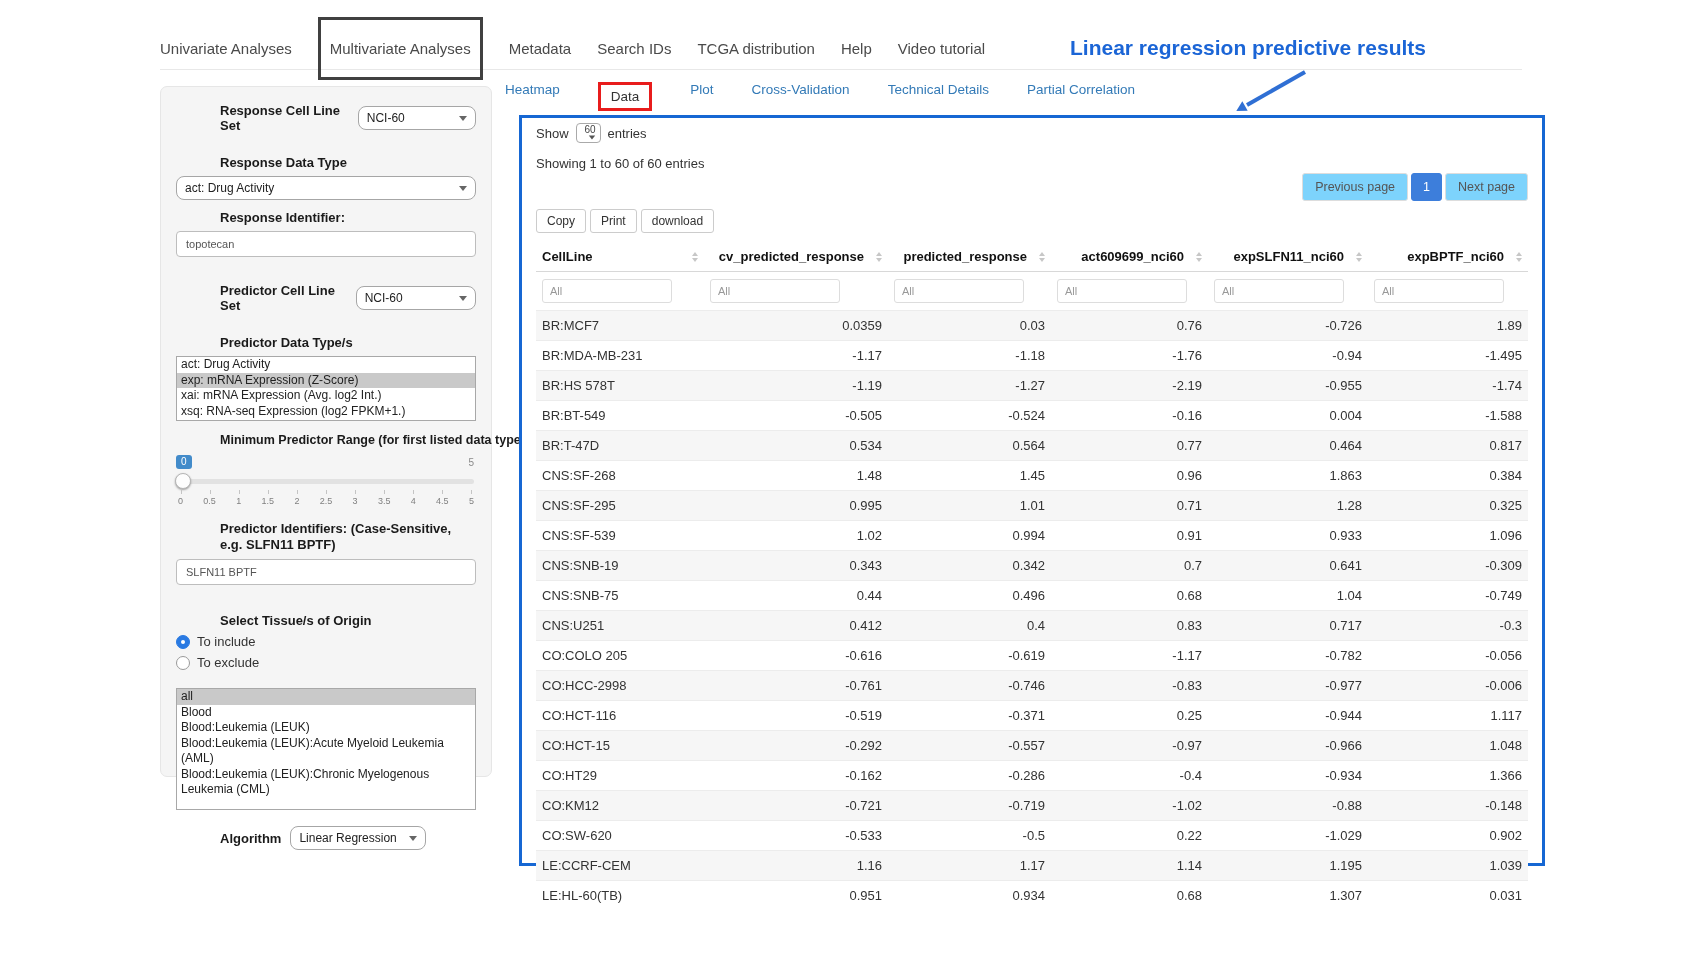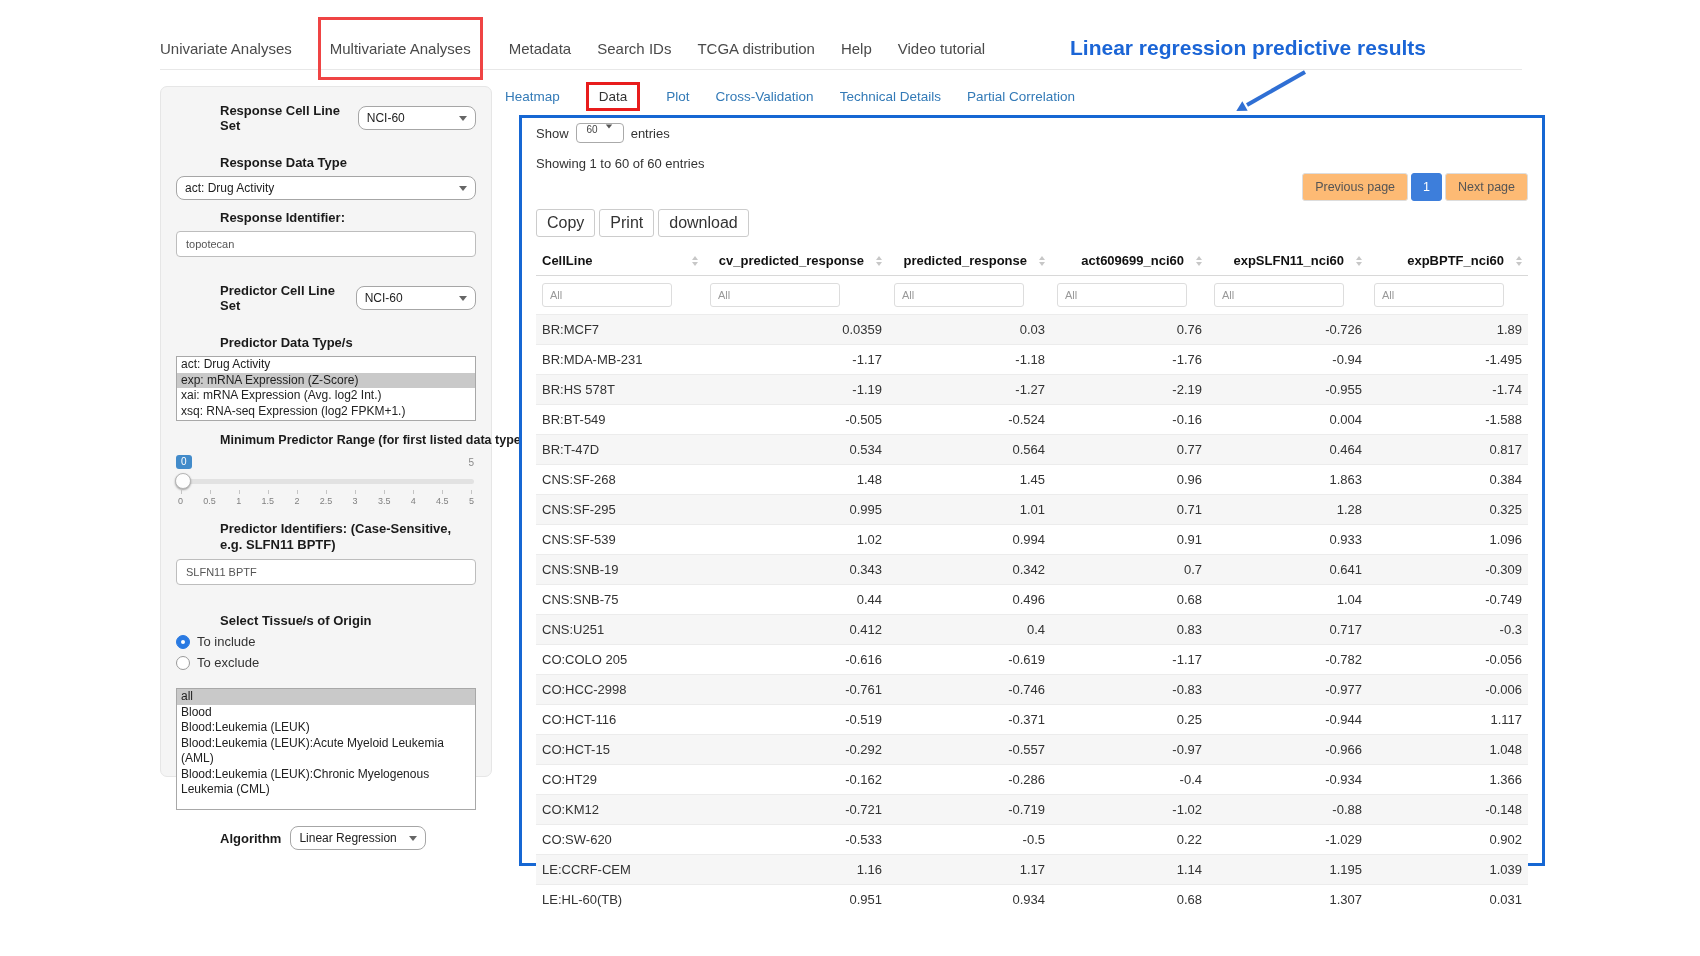--- a/index.html
+++ b/index.html
@@ -3,21 +3,21 @@
 <meta charset="utf-8">
 <style>
   * { margin:0; padding:0; box-sizing:border-box; }
   html,body { width:1700px; height:956px; background:#fff; font-family:"Liberation Sans", sans-serif; color:#333; }
   body { position:relative; overflow:hidden; }
 
   
   .top-nav { position:absolute; left:160px; top:28px; width:1362px; height:42px;
              display:flex; align-items:center; gap:26px; border-bottom:1px solid #e8e8e8; }
   .nav-item { font-size:15px; color:#4a4a4a; cursor:pointer; white-space:nowrap; }
-  .nav-item.red-box { border:3px solid #ef4444; padding:20px 9px; }
+  .nav-item.red-box { border:3px solid #404040; padding:20px 9px; }
 
   .annot-title { position:absolute; left:1070px; top:36px; font-size:21px; font-weight:bold; color:#1b65d6; }
   .annot-arrow { position:absolute; left:1225px; top:68px; }
 
   
   .sidebar { position:absolute; left:160px; top:86px; width:332px; height:691px;
              background:#f5f5f5; border:1px solid #e6e6e6; border-radius:7px; padding:12px 15px; }
   .lbl { font-size:13px; font-weight:bold; color:#1a1a1a; display:block;margin-left:44px; }
   .nowrap { white-space:nowrap; }
   .inline-row { display:flex; align-items:center; gap:9px; }
@@ -45,39 +45,39 @@
   .slider-tick { font-size:9px; color:#808080; position:relative; padding-top:7px; }
   .slider-tick::before { content:""; position:absolute; top:1px; left:50%; width:1px; height:4px; background:#c4c4c4; }
 
   
   .radio-row { display:flex; align-items:center; gap:7px; margin-top:6px; font-size:13px; color:#333; cursor:pointer; }
   .radio-circle { width:14px; height:14px; border-radius:50%; border:1px solid #9a9a9a; background:#fff; position:relative; flex:none; }
   .radio-circle.checked { background:#2a7ae2; border-color:#2a7ae2; }
   .radio-circle.checked::after { content:""; position:absolute; left:4px; top:4px; width:4px; height:4px; background:#fff; border-radius:50%; }
 
   
-  .tabs { position:absolute; left:505px; top:82px; display:flex; align-items:center; gap:26px; }
+  .tabs { position:absolute; left:505px; top:82px; display:flex; gap:38px; }
   .tab { font-size:13.5px; color:#337ab7; cursor:pointer; white-space:nowrap; }
   .tab.active { color:#333; }
   .tab.red-box { border:3px solid #e81c1c; padding:4px 10px; }
 
   
   .data-panel { position:absolute; left:497px; top:115px; width:1026px; height:751px;
                 border:3px solid #1667d3; background:#fff; padding:5px 14px 0;margin-left:22px; }
   .show-row { display:flex; align-items:center; gap:7px; font-size:13px; color:#333; }
-  .mini-select { height:20px; border:1px solid #aaa; border-radius:4px; font-size:10px; padding:0 10px;
-                 display:inline-flex; align-items:flex-start; background:#fff; color:#444; cursor:pointer; }
+  .mini-select { height:20px; border:1px solid #aaa; border-radius:4px; font-size:10px; padding:0 4px;
+                 display:inline-flex; align-items:flex-end; background:#fff; color:#444; cursor:pointer;flex-direction:column; }
   .mini-select .select-caret { border-top-color:#555; margin-left:7px; transform:scale(.8); }
   .showing-line { margin-top:13px; font-size:13px; color:#333; }
   .pagination-row { display:flex; justify-content:flex-end; gap:3px; margin-top:2px; }
-  .page-btn { border:1px solid #ddd; background:#fdba74; color:#555; font-size:12.5px; padding:6px 12px;
+  .page-btn { border:1px solid #ddd; background:#7dd3fc; color:#555; font-size:12.5px; padding:6px 12px;
               border-radius:3px; cursor:pointer; font-family:"Liberation Sans", sans-serif; }
   .page-btn.current { background:#3d7edb; border-color:#3d7edb; color:#fff; padding:6px 11px; }
   .export-row { display:flex; gap:4px; margin-top:8px; }
-  .export-btn { border:1px solid #ccc; background:#fff; border-radius:3px; font-size:16px; color:#333;
+  .export-btn { border:1px solid #ccc; background:#fff; border-radius:3px; font-size:12px; color:#333;
                 padding:4px 10px; cursor:pointer; font-family:"Liberation Sans", sans-serif; }
 
   table.data-table { width:100%; border-collapse:collapse; margin-top:8px; font-size:13px; table-layout:fixed; }
   .data-table th { font-weight:bold; color:#111; padding:8px 6px 7px; border-bottom:1px solid #d8d8d8; }
   .th-inner { display:flex; align-items:center; justify-content:space-between; }
   .th-inner.right { justify-content:flex-end; gap:6px; }
   .sort-icon { display:inline-flex; flex-direction:column; gap:2px; margin-left:6px; }
   .tri-up { width:0; height:0; border-left:3.5px solid transparent; border-right:3.5px solid transparent; border-bottom:4px solid #c7c7c7; }
   .tri-down { width:0; height:0; border-left:3.5px solid transparent; border-right:3.5px solid transparent; border-top:4px solid #c7c7c7; }
   .filter-cell { padding:4px 6px 6px; }

